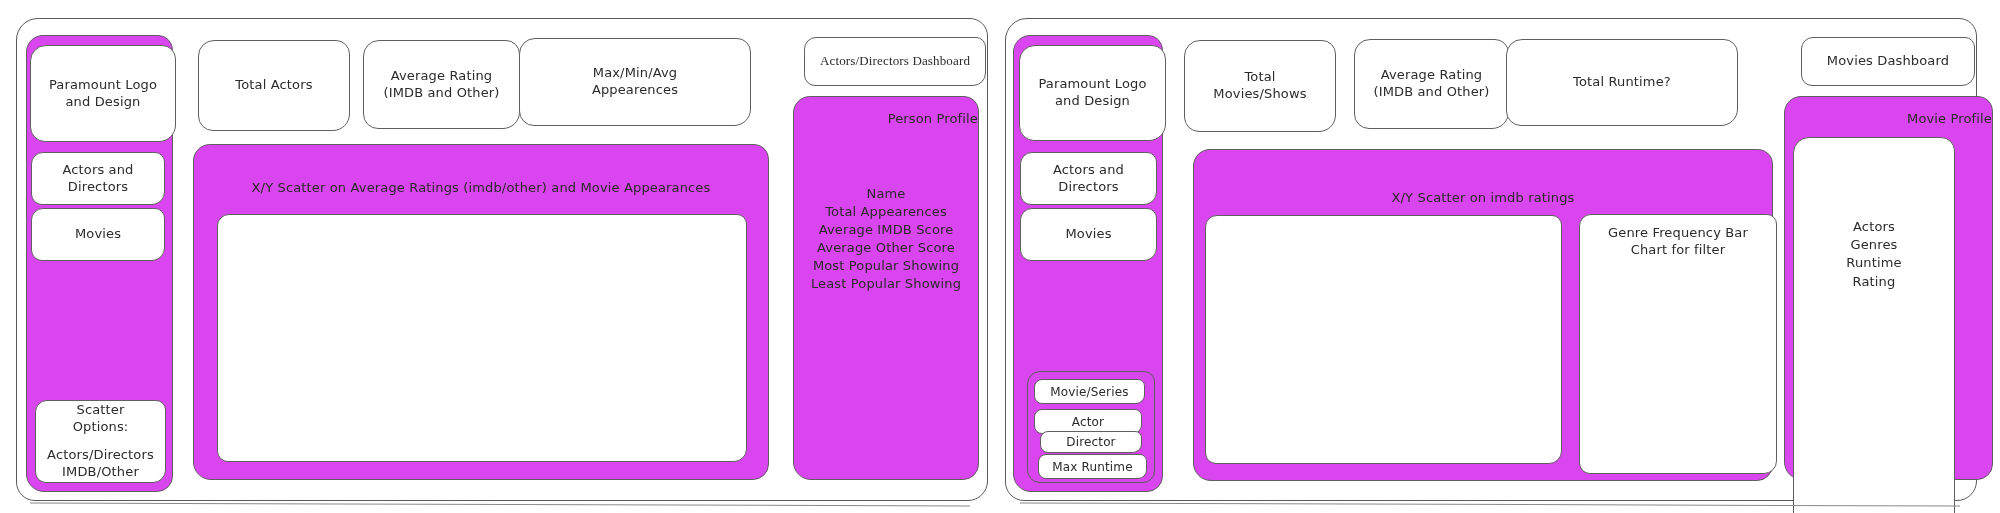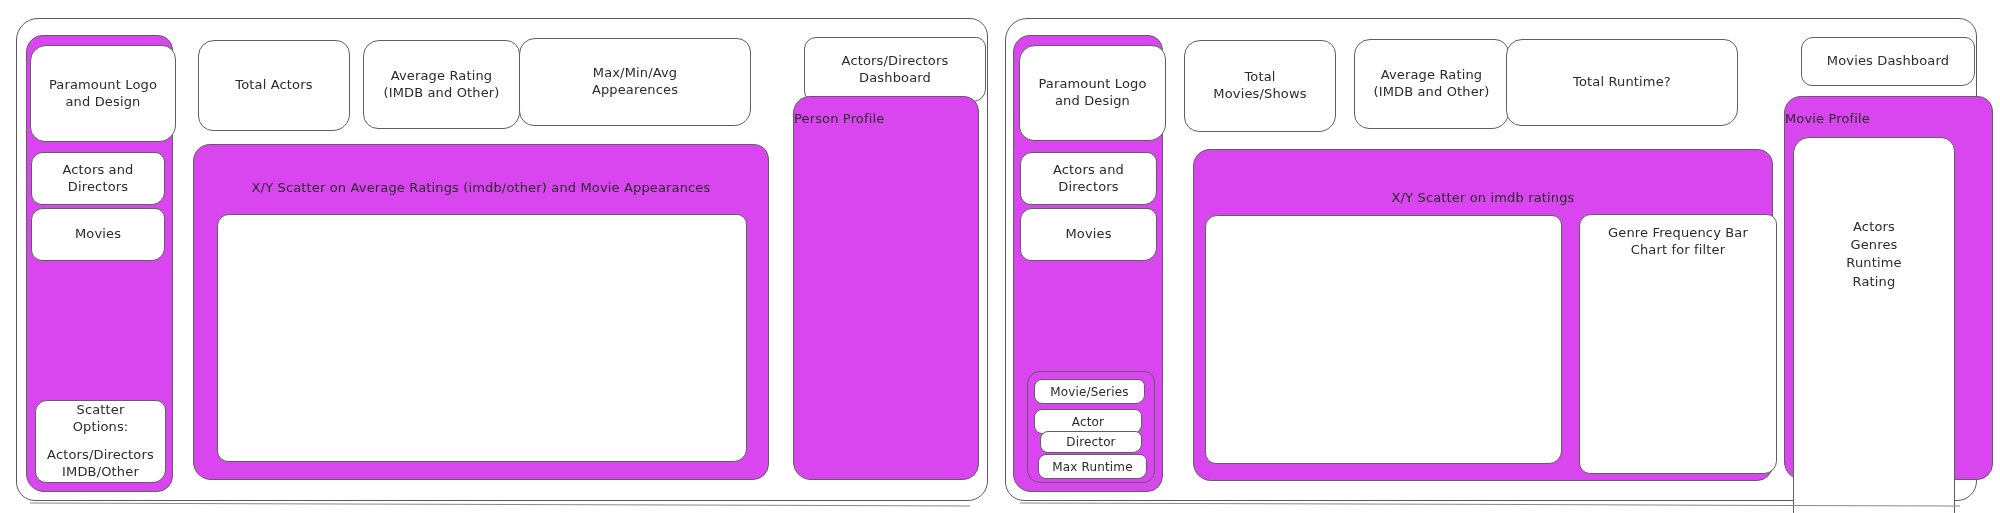--- a/index.html
+++ b/index.html
@@ -22,21 +22,21 @@
   }
   .r16{border-radius:16px 14px 17px 15px;}
   .r12{border-radius:12px 10px 13px 11px;}
   .container{
     position:absolute;border:1.4px solid #5f5f5f;background:#d946ef;border-radius:17px 15px 16px 18px;
   }
   .chart-title{
     position:absolute;left:0;right:0;text-align:center;white-space:nowrap;
   }
   .profile-head{
-    position:absolute;left:0;right:0;top:14px;text-align:left;
+    position:absolute;left:0;right:0;top:14px;text-align:right;
   }
   .fields{
     position:absolute;left:0;right:0;text-align:center;line-height:1.38;
   }
   .narrow{display:inline-block;}
   .btn{
     position:absolute;border:1.3px solid #5f5f5f;background:#fff;border-radius:8px 7px 9px 8px;
     display:flex;align-items:center;justify-content:center;text-align:center;
     font-size:12px;
   }
@@ -65,31 +65,39 @@
   <div class="wbox r16" style="left:181px;top:21px;width:150px;height:89px;">
     <span>Total Actors</span>
   </div>
   <div class="wbox r16" style="left:346px;top:21px;width:139px;height:87px;padding:0 8px;">
     <span>Average Rating (IMDB and Other)</span>
   </div>
   <div class="wbox r16" style="left:502px;top:19px;width:230px;height:86px;">
     <span class="narrow" style="max-width:110px;">Max/Min/Avg Appearences</span>
   </div>
 
-  <div class="wbox r12" style="left:787px;top:18px;width:160px;height:47px;padding:8px 10px;">
+  <div class="wbox r12" style="left:787px;top:18px;width:160px;height:47px;padding:0 10px;font-family:Liberation Serif, serif;">
     <span>Actors/Directors Dashboard</span>
   </div>
 
   <div class="container" style="left:176px;top:125px;width:574px;height:334px;">
     <div class="chart-title" style="top:35px;">X/Y Scatter on Average Ratings (imdb/other) and Movie Appearances</div>
     <div class="wbox r12" style="left:23px;top:69px;width:528px;height:246px;"></div>
   </div>
 
   <div class="container" style="left:776px;top:77px;width:184px;height:382px;">
     <div class="profile-head">Person Profile</div>
+    <div class="fields" style="top:88px;">
+      <div>Name</div>
+      <div>Total Appearences</div>
+      <div>Average IMDB Score</div>
+      <div>Average Other Score</div>
+      <div>Most Popular Showing</div>
+      <div>Least Popular Showing</div>
+    </div>
   </div>
 </div>
 <div class="sketchline" style="left:30px;top:504px;width:940px;"></div>
 
 <div class="panel" style="left:1005px;top:18px;width:970px;height:481px;">
 
   <div class="container" style="left:7px;top:16px;width:148px;height:455px;">
     <div class="wbox r16" style="left:5px;top:9px;width:133px;height:94px;padding:0 6px;">
       <span>Paramount Logo and Design</span>
     </div>

